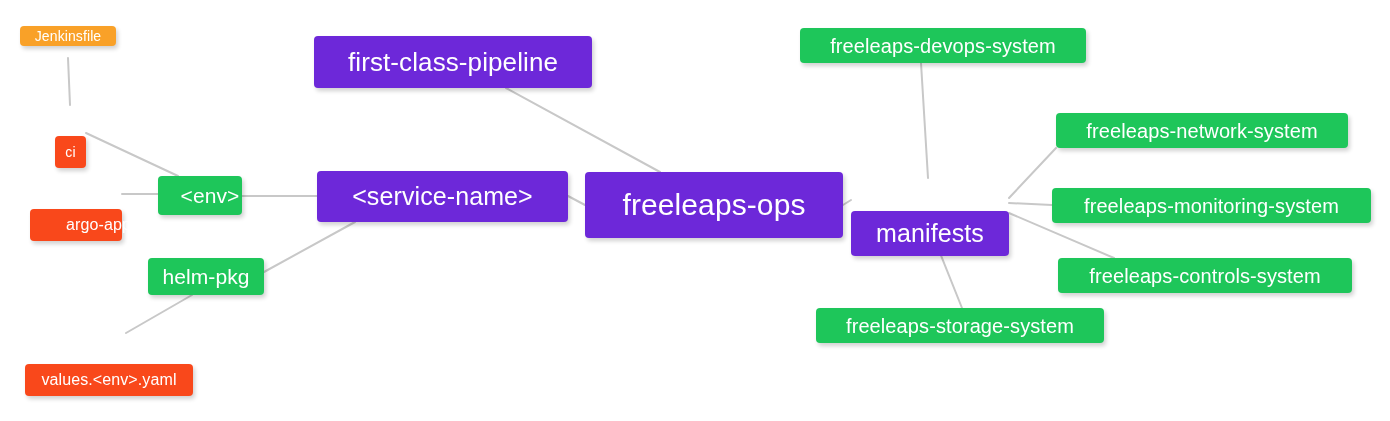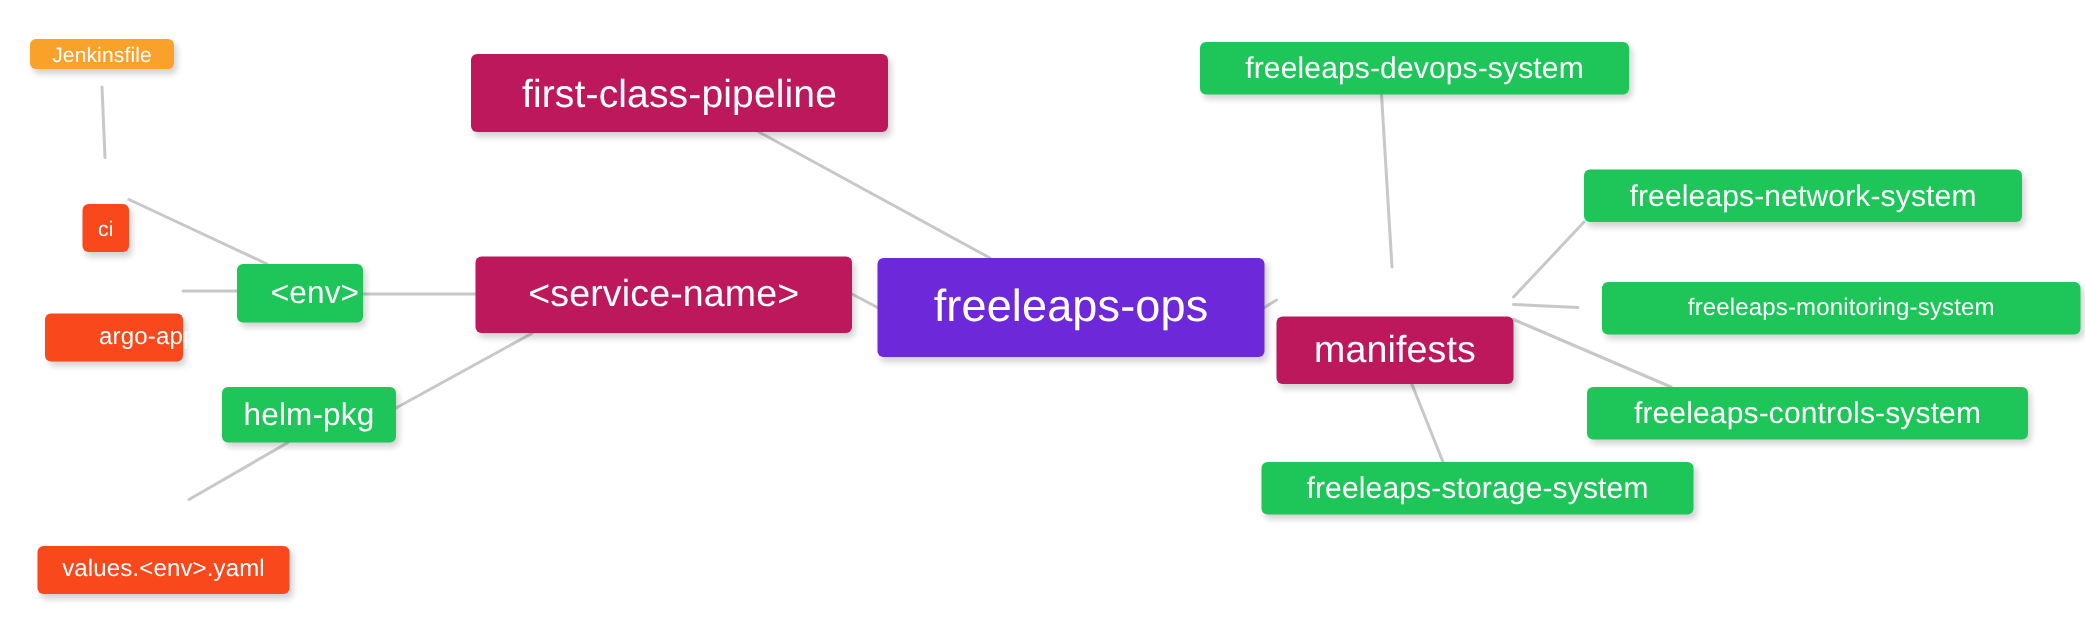--- a/index.html
+++ b/index.html
@@ -34,21 +34,21 @@
     justify-content: center;
     color: #ffffff;
     border-radius: 4px;
     white-space: nowrap;
     letter-spacing: 0.1px;
     box-shadow: 2px 3px 4px rgba(0,0,0,0.18);
     line-height: 1;
     z-index: 2;
   }
   .n-root      { background: #6d28d9; text-align: center; }
-  .n-blue      { background: #be185d; }
+  .n-blue      { background: #6d28d9; }
   .n-green     { background: #1ec65a; }
   .n-orange    { background: #f9a128; }
   .n-red       { background: #f9481b; margin-top: 31px; }
 </style>
 </head>
 <body>
 
 <div id="canvas">
   <svg id="edges" width="1390" height="421" viewBox="0 0 1390 421" xmlns="http://www.w3.org/2000/svg">
       <path d="M 585 205 L 568 196" stroke="#c8c8c8" stroke-width="2" fill="none" stroke-linecap="round"></path>
@@ -72,17 +72,17 @@
       <div class="node n-blue" style="left: 851px; top: 178px; width: 158px; height: 45px; font-size: 25px; margin-top: 33px;">manifests</div>
       <div class="node n-blue" style="left: 314px; top: 36px; width: 278px; height: 52px; font-size: 26px;">first-class-pipeline</div>
       <div class="node n-green" style="left: 158px; top: 176px; width: 84px; height: 39px; font-size: 21px; padding-left: 20px;">&lt;env&gt;</div>
       <div class="node n-green" style="left: 148px; top: 258px; width: 116px; height: 37px; font-size: 21px;">helm-pkg</div>
       <div class="node n-red" style="left: 55px; top: 105px; width: 31px; height: 32px; font-size: 14px;">ci</div>
       <div class="node n-orange" style="left: 20px; top: 26px; width: 96px; height: 20px; font-size: 14px;">Jenkinsfile</div>
       <div class="node n-red" style="left: 30px; top: 178px; width: 92px; height: 32px; font-size: 16px; padding-left: 45px;">argo-app</div>
       <div class="node n-red" style="left: 25px; top: 333px; width: 168px; height: 32px; font-size: 16px;">values.&lt;env&gt;.yaml</div>
       <div class="node n-green" style="left: 800px; top: 28px; width: 286px; height: 35px; font-size: 20px;">freeleaps-devops-system</div>
       <div class="node n-green" style="left: 1056px; top: 113px; width: 292px; height: 35px; font-size: 20px; text-align: right;">freeleaps-network-system</div>
-      <div class="node n-green" style="left: 1052px; top: 188px; width: 319px; height: 35px; font-size: 16px; margin-left: 16px;">freeleaps-monitoring-system</div>
+      <div class="node n-green" style="left: 1052px; top: 188px; width: 319px; height: 35px; font-size: 20px;">freeleaps-monitoring-system</div>
       <div class="node n-green" style="left: 1058px; top: 258px; width: 294px; height: 35px; font-size: 20px;">freeleaps-controls-system</div>
-      <div class="node n-green" style="left: 816px; top: 308px; width: 288px; height: 35px; font-size: 20px; margin-left: 25px;">freeleaps-storage-system</div>
+      <div class="node n-green" style="left: 816px; top: 308px; width: 288px; height: 35px; font-size: 20px;">freeleaps-storage-system</div>
     </div>
 </div>
 
 </body></html>

